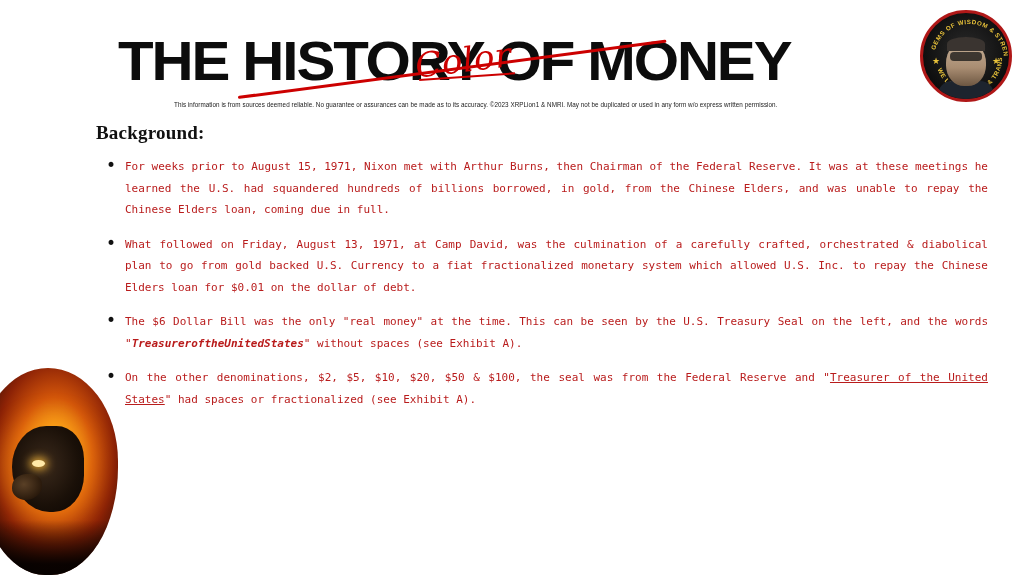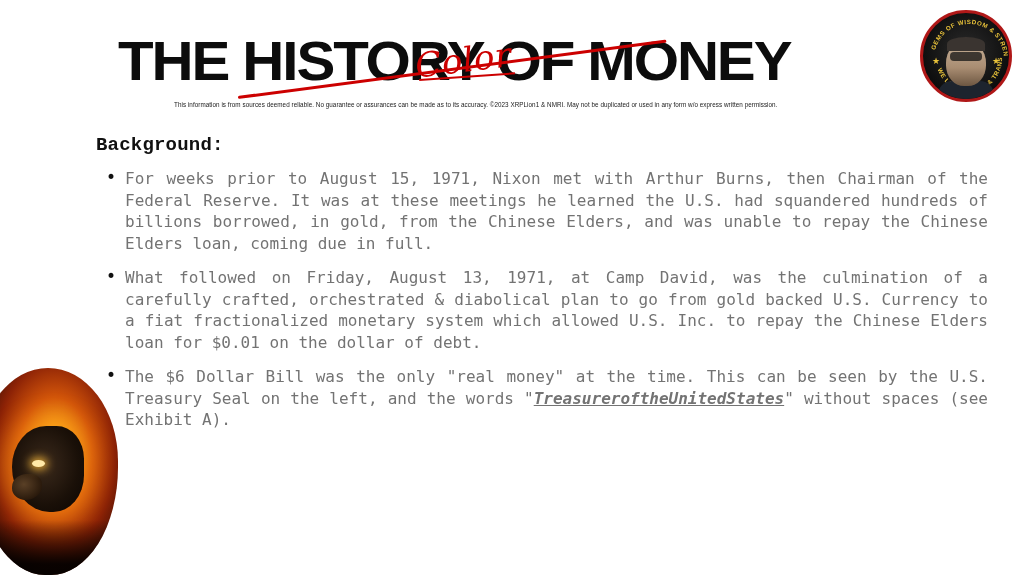--- a/index.html
+++ b/index.html
@@ -199,57 +199,57 @@
   }
 
   
   .content {
     position: absolute;
     left: 96px;
     top: 118px;
     width: 912px;
   }
   .section-heading {
-    font-family: Liberation Mono, monospace;
+    font-family: Liberation Serif, serif;
     font-weight: bold;
     font-size: 19px;
     color: #111;
-    margin: 16px 0 12px 0;
+    margin: 4px 0 12px 0;
     letter-spacing: 0.2px;
   }
   ul.bullets {
     list-style: none;
     margin: 0;
     padding: 0;
   }
   ul.bullets li {
     position: relative;
     padding-left: 29px;
     margin-bottom: 13px;
     font-family: "DejaVu Sans Mono", monospace;
-    font-size: 16px;
+    font-size: 11px;
     line-height: 21.5px;
-    color: #737373;
+    color: #b91c1c;
     text-align: justify;
     text-justify: inter-word;
     width: 892px;
   }
   ul.bullets li:last-child { margin-bottom: 0; }
   ul.bullets li::before {
     content: "\2022";
     position: absolute;
     left: 10px;
     top: -1px;
     font-size: 17px;
     color: #111;
     font-family: "DejaVu Sans", sans-serif;
   }
   .it { }
   .u { text-decoration: underline; }
-  .ui { text-decoration: underline; font-style: italic; font-weight: bold; }
+  .ui { font-style: italic; font-weight: bold; }
 </style>
 </head>
 <body>
 
 <div class="header">
 
   <div class="title-wrap">
     <div class="main-title">THE HISTORY OF MONEY</div>
     <div class="strike"></div>
     <div class="color-script">Color</div>
@@ -284,14 +284,15 @@
   <div class="lion-eye"></div>
 </div>
 
 <div class="content">
   <div class="section-heading">Background:</div>
 
   <ul class="bullets">
     <li><span>For weeks prior to August 15, 1971, Nixon met with Arthur Burns, then Chairman of the Federal Reserve. It was at these meetings he learned the U.S. had squandered hundreds of billions borrowed, in gold, from the Chinese Elders, and was unable to repay the Chinese Elders loan, coming due in full.</span></li>
     <li><span>What followed on Friday, August 13, 1971, at Camp David, was the culmination of a carefully crafted, orchestrated &amp; diabolical plan to go from gold backed U.S. Currency to a fiat fractionalized monetary system which allowed U.S. Inc. to repay the Chinese Elders loan for $0.01 on the dollar of debt.</span></li>
     <li><span>The $6 Dollar Bill was the only "</span><span class="it">real</span><span> money" at the time. This can be seen by the U.S. Treasury Seal on the left, and the words "</span><span class="ui">TreasureroftheUnitedStates</span><span>" without spaces (see Exhibit A).</span></li>
+    <li><span>On the other denominations, $2, $5, $10, $20, $50 &amp; $100, the seal was from the Federal Reserve and "</span><span class="u">Treasurer of the United States</span><span>" had spaces or fractionalized (see Exhibit A).</span></li>
   </ul>
 </div>
 
 </body></html>

